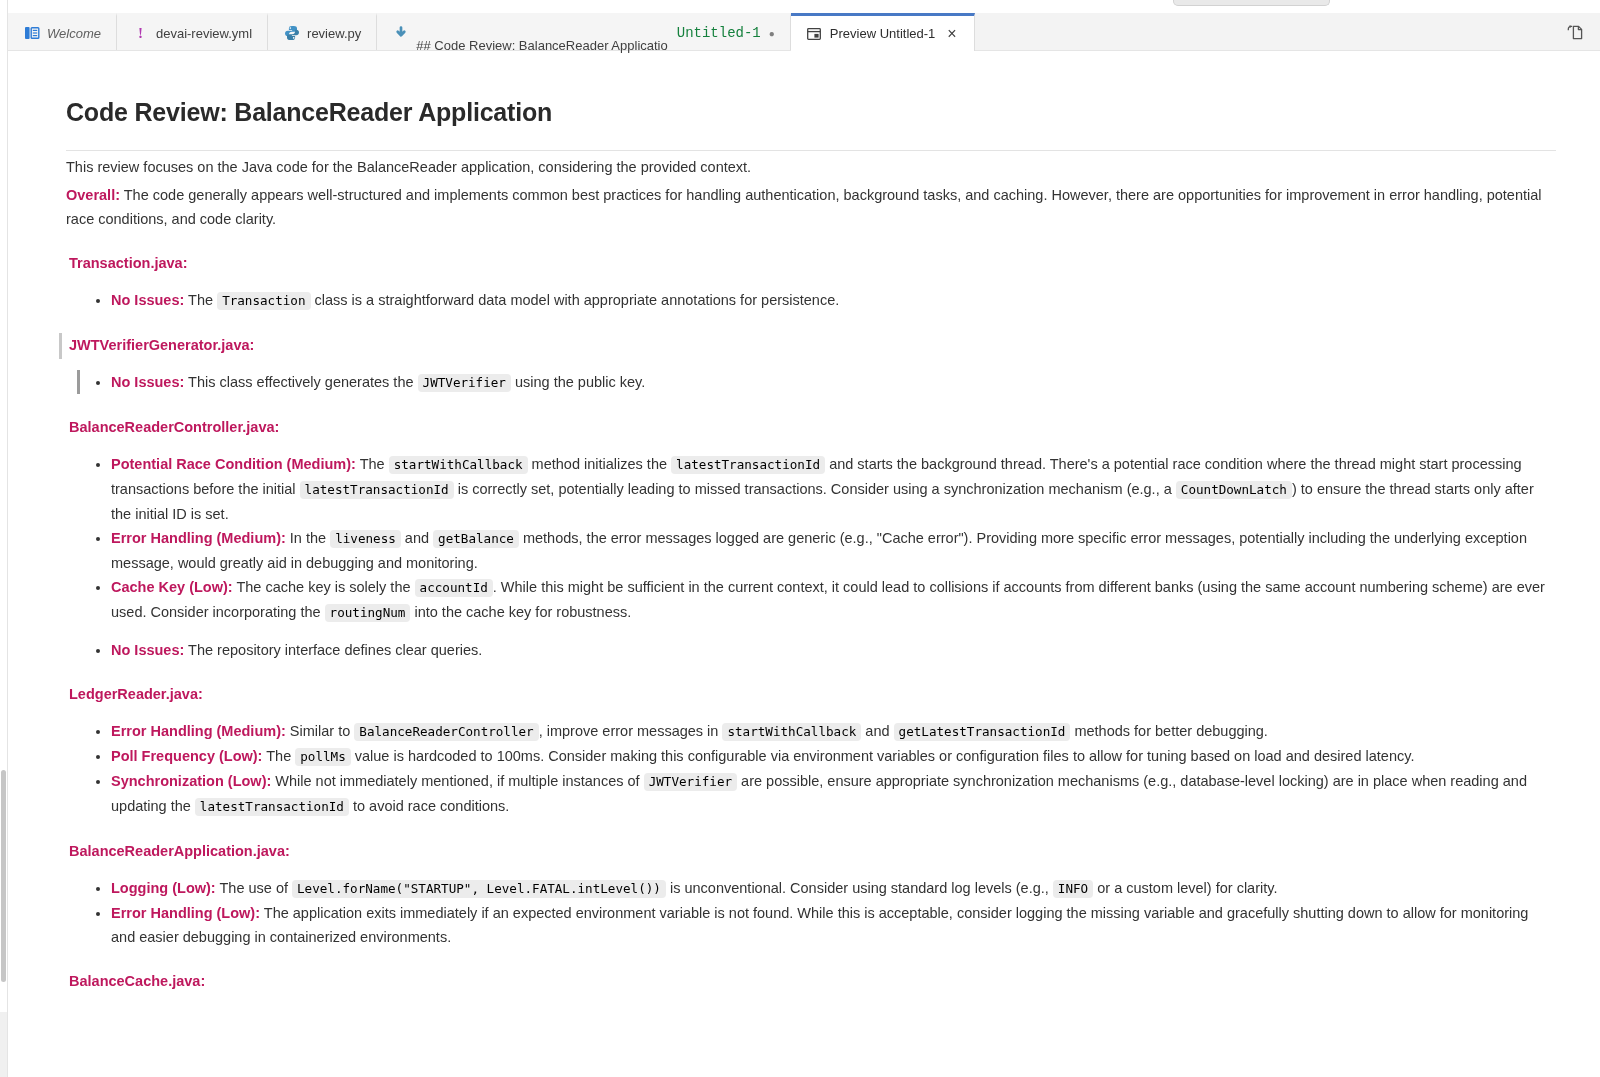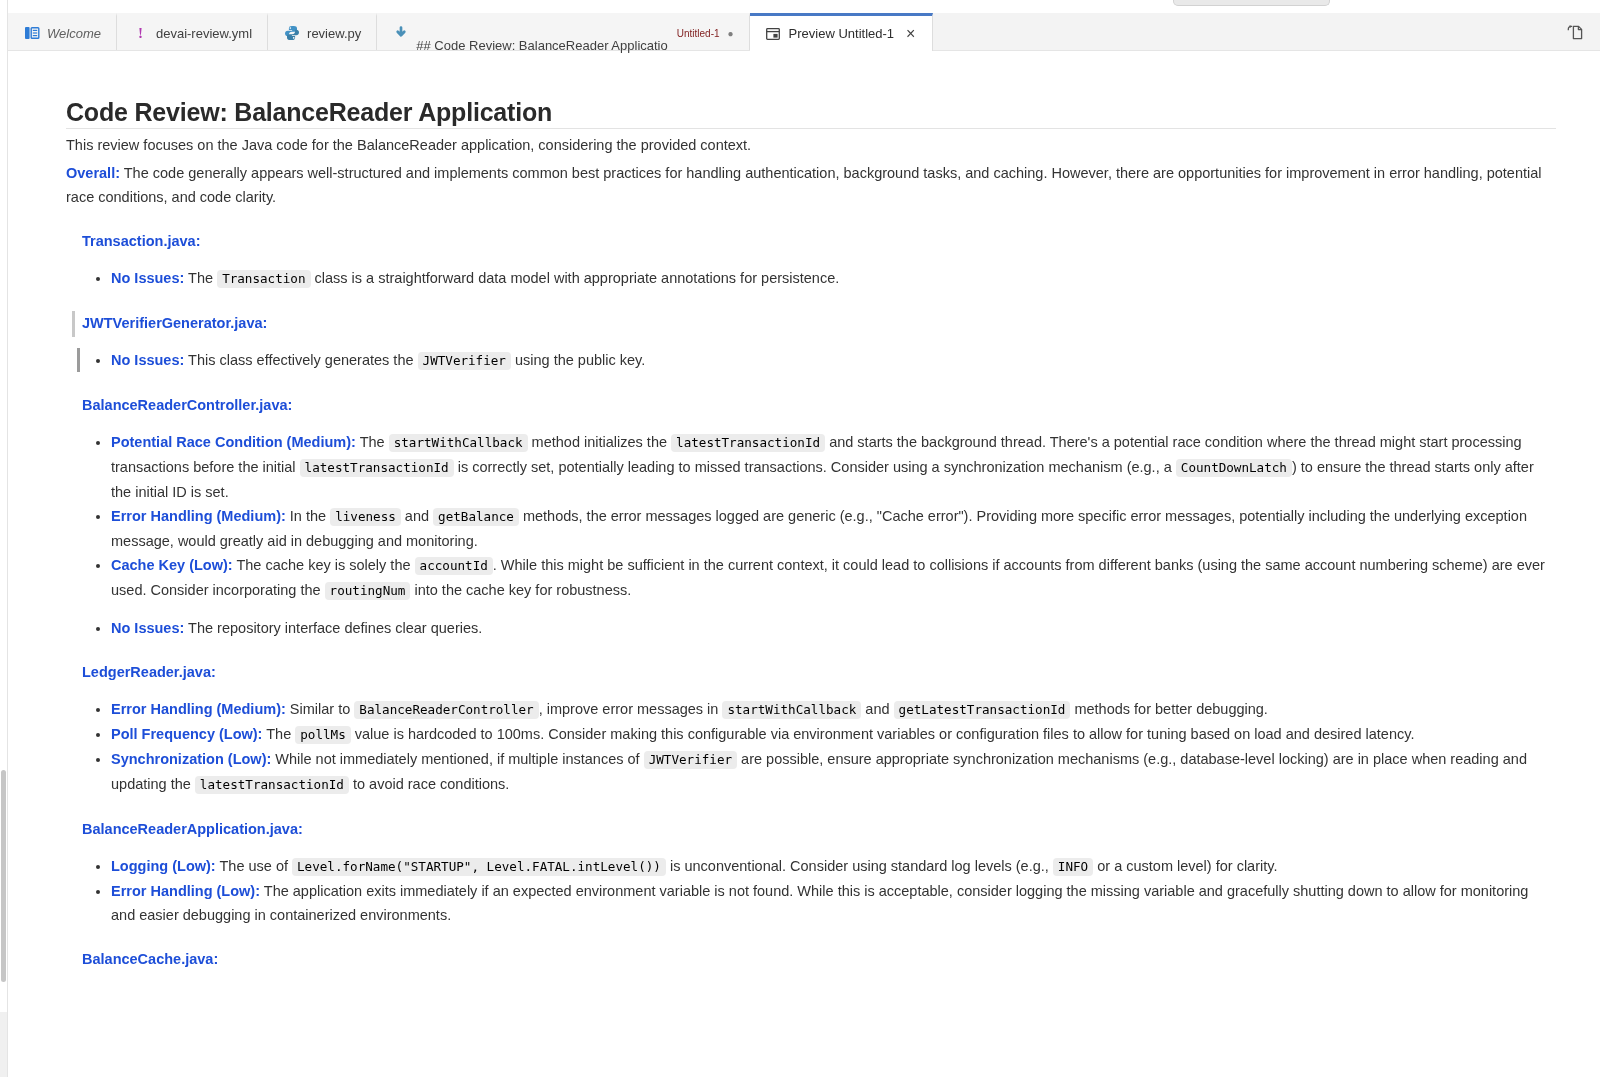--- a/index.html
+++ b/index.html
@@ -54,47 +54,47 @@
   }
   .tab .tab-icon { display: inline-flex; width: 17px; height: 17px; margin-right: 7px; align-items: center; justify-content: center; flex: none; }
   .tab.active {
     background: #ffffff;
     border-top: 3px solid var(--active-tab-indicator, #4879c5);
     margin-bottom: -1px;
     color: #2e2e2e;
     justify-content: flex-end;
   }
   .tab.welcome .tab-label { font-style: italic; color: #5f5f5f; }
-  .tab .tab-desc { color: #7f1d1d; margin-left: 9px; font-size: 10px; }
+  .tab .tab-desc { color: #15803d; margin-left: 9px; font-size: 14px; font-family: Liberation Mono, monospace; }
   .tab .dirty-dot { color: #7f7f7f; font-size: 10px; margin-left: 8px; }
   .tab .close-x { margin-left: 10px; color: #424242; font-size: 16px; line-height: 1; padding: 1px 2px; border-radius: 3px; }
   .tab-md-label { max-width: 292px; overflow: hidden; display: inline-block; margin-top: 24px; }
   .yaml-glyph { color: var(--yaml-icon, #b13ab1); font-weight: 700; font-size: 15px; font-family: "Liberation Serif", serif; }
   .tabbar-actions {
     background: #f3f3f3; border-bottom: 1px solid #e5e5e5;
     display: flex; align-items: center; padding: 0 14px;
   }
   .action-btn { display: inline-flex; cursor: pointer; }
   
   .content {
     position: relative;
     padding: 46px 44px 0 58px;
     font-size: 14.5px; line-height: 24px;
     color: #333;
   }
   .content h1 {
     font-size: 25px; line-height: 31px; font-weight: 700; color: #2a2a2a;
     letter-spacing: -0.2px;
-    padding-bottom: 0; border-bottom: 1px solid #e3e3e3;
+    padding-bottom: 22px; border-bottom: 1px solid #e3e3e3;
   }
   .doc-p { margin: 4px 0 0; }
-  .doc-h { margin: 20px 16px 0; font-weight: 700; color: #2a2a2a; position: relative; }
+  .doc-h { margin: 20px 3px 0; font-weight: 700; color: #2a2a2a; position: relative; }
   .content ul { margin: 13px 0 0; padding-left: 45px; }
   .content li { margin: 0; position: relative; }
-  .content strong { font-weight: 700; color: #1d4ed8; }
+  .content strong { font-weight: 700; color: #be185d; }
   .content code {
     font-family: "DejaVu Sans Mono", monospace;
     font-size: 12.6px;
     background: #ececec;
     padding: 1px 5px 2px;
     border-radius: 4px;
     color: #000000;
   }
   .marked-light::before {
     content: ""; position: absolute; left: -10px; top: 0;

